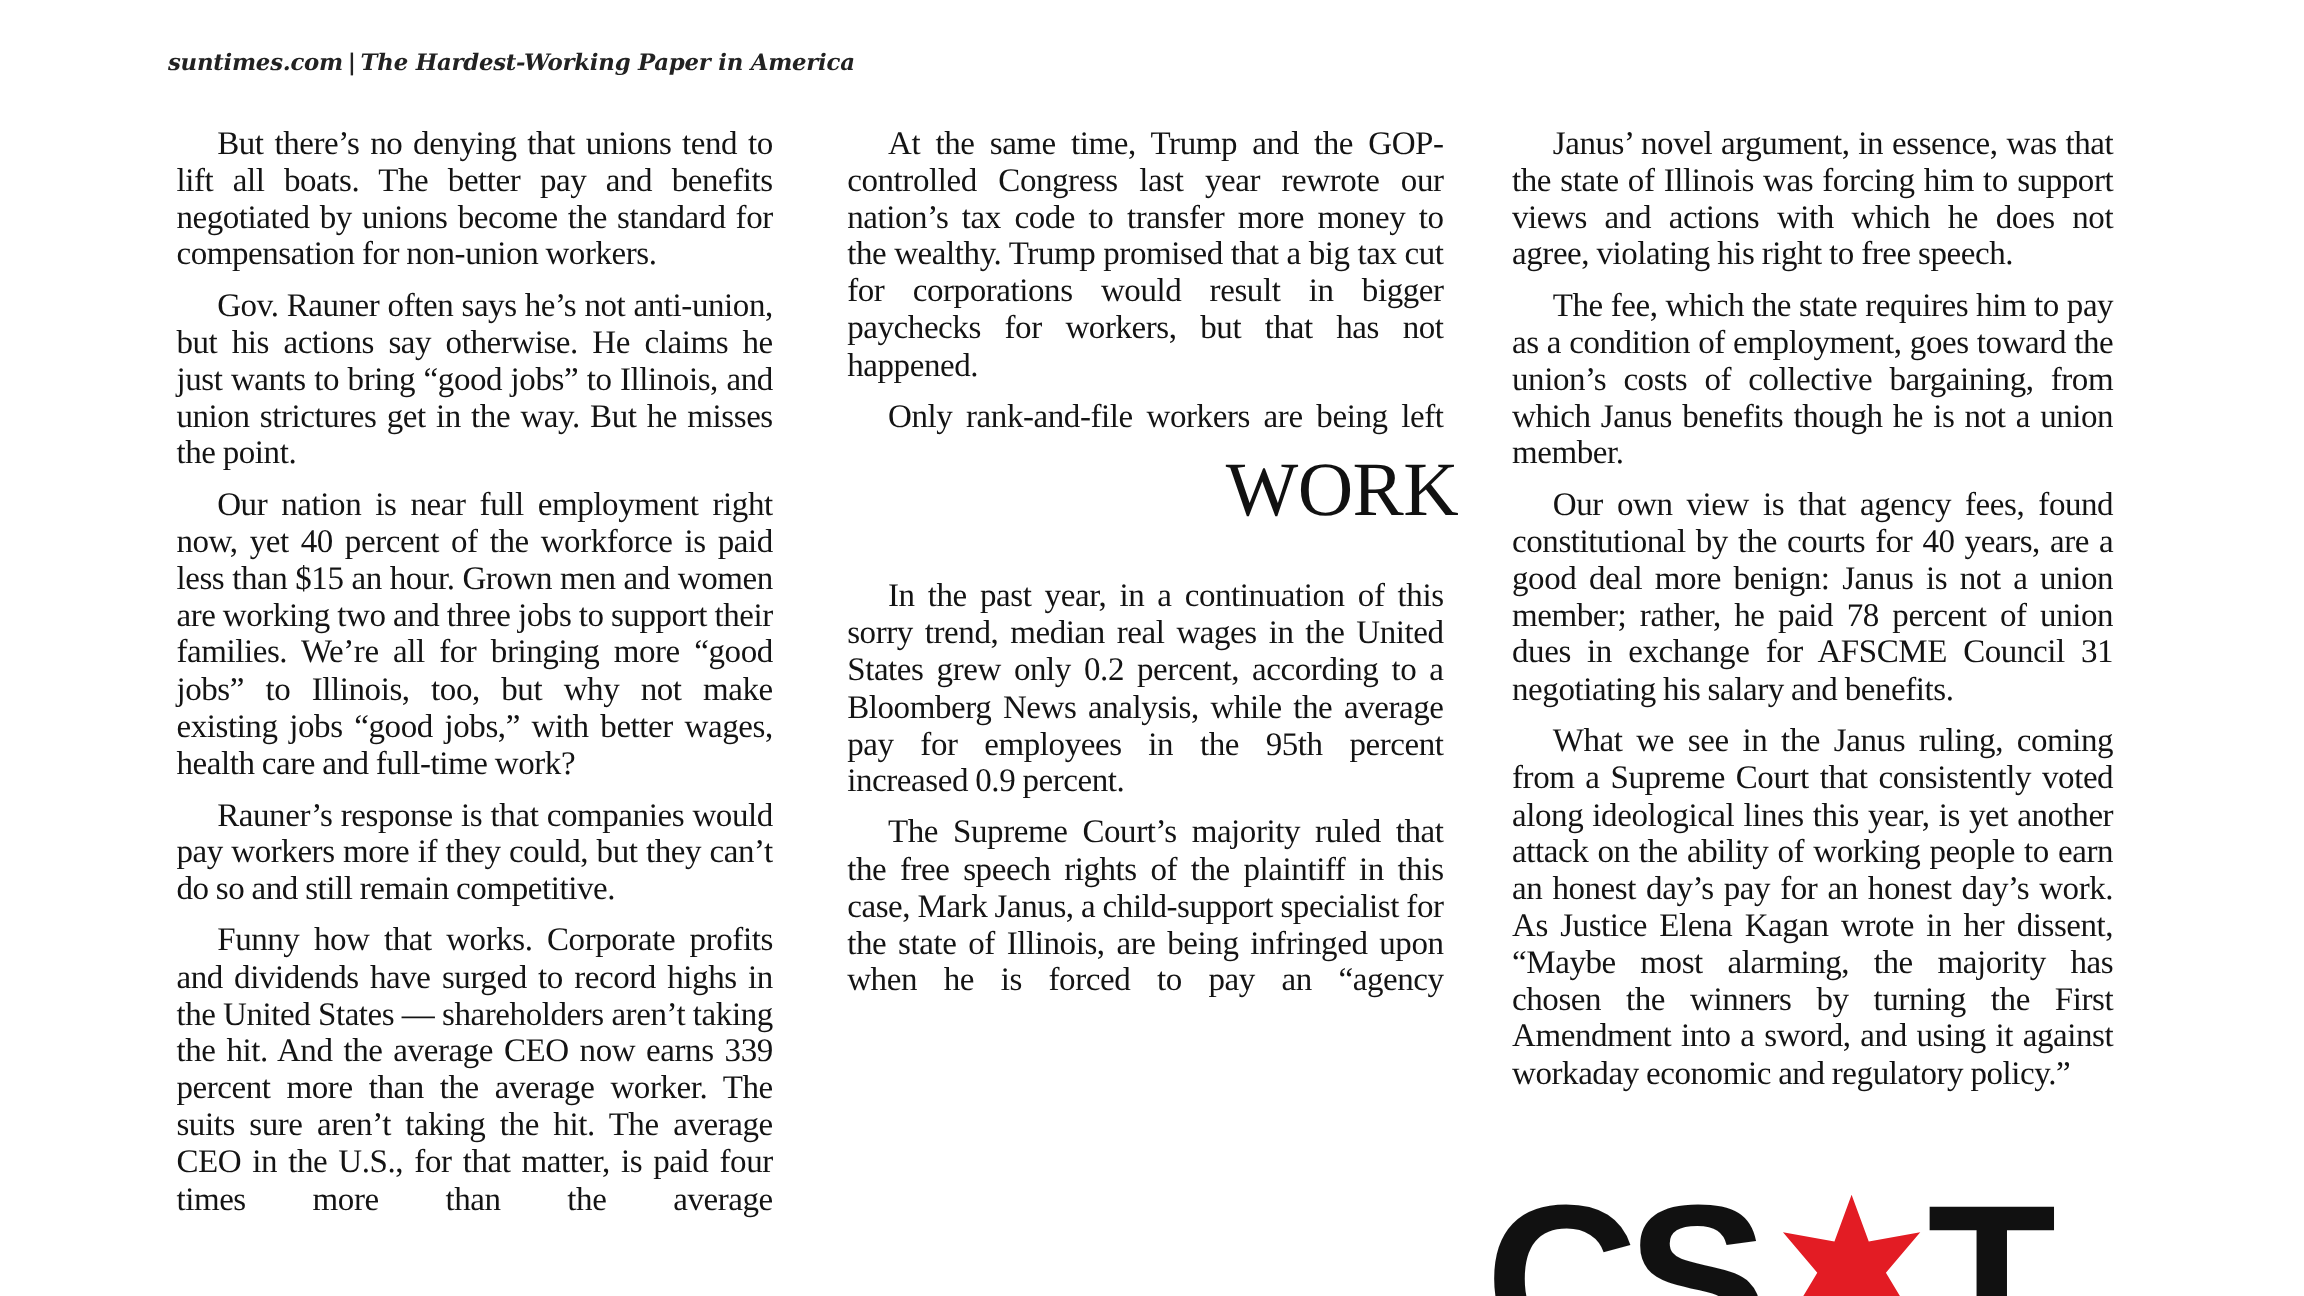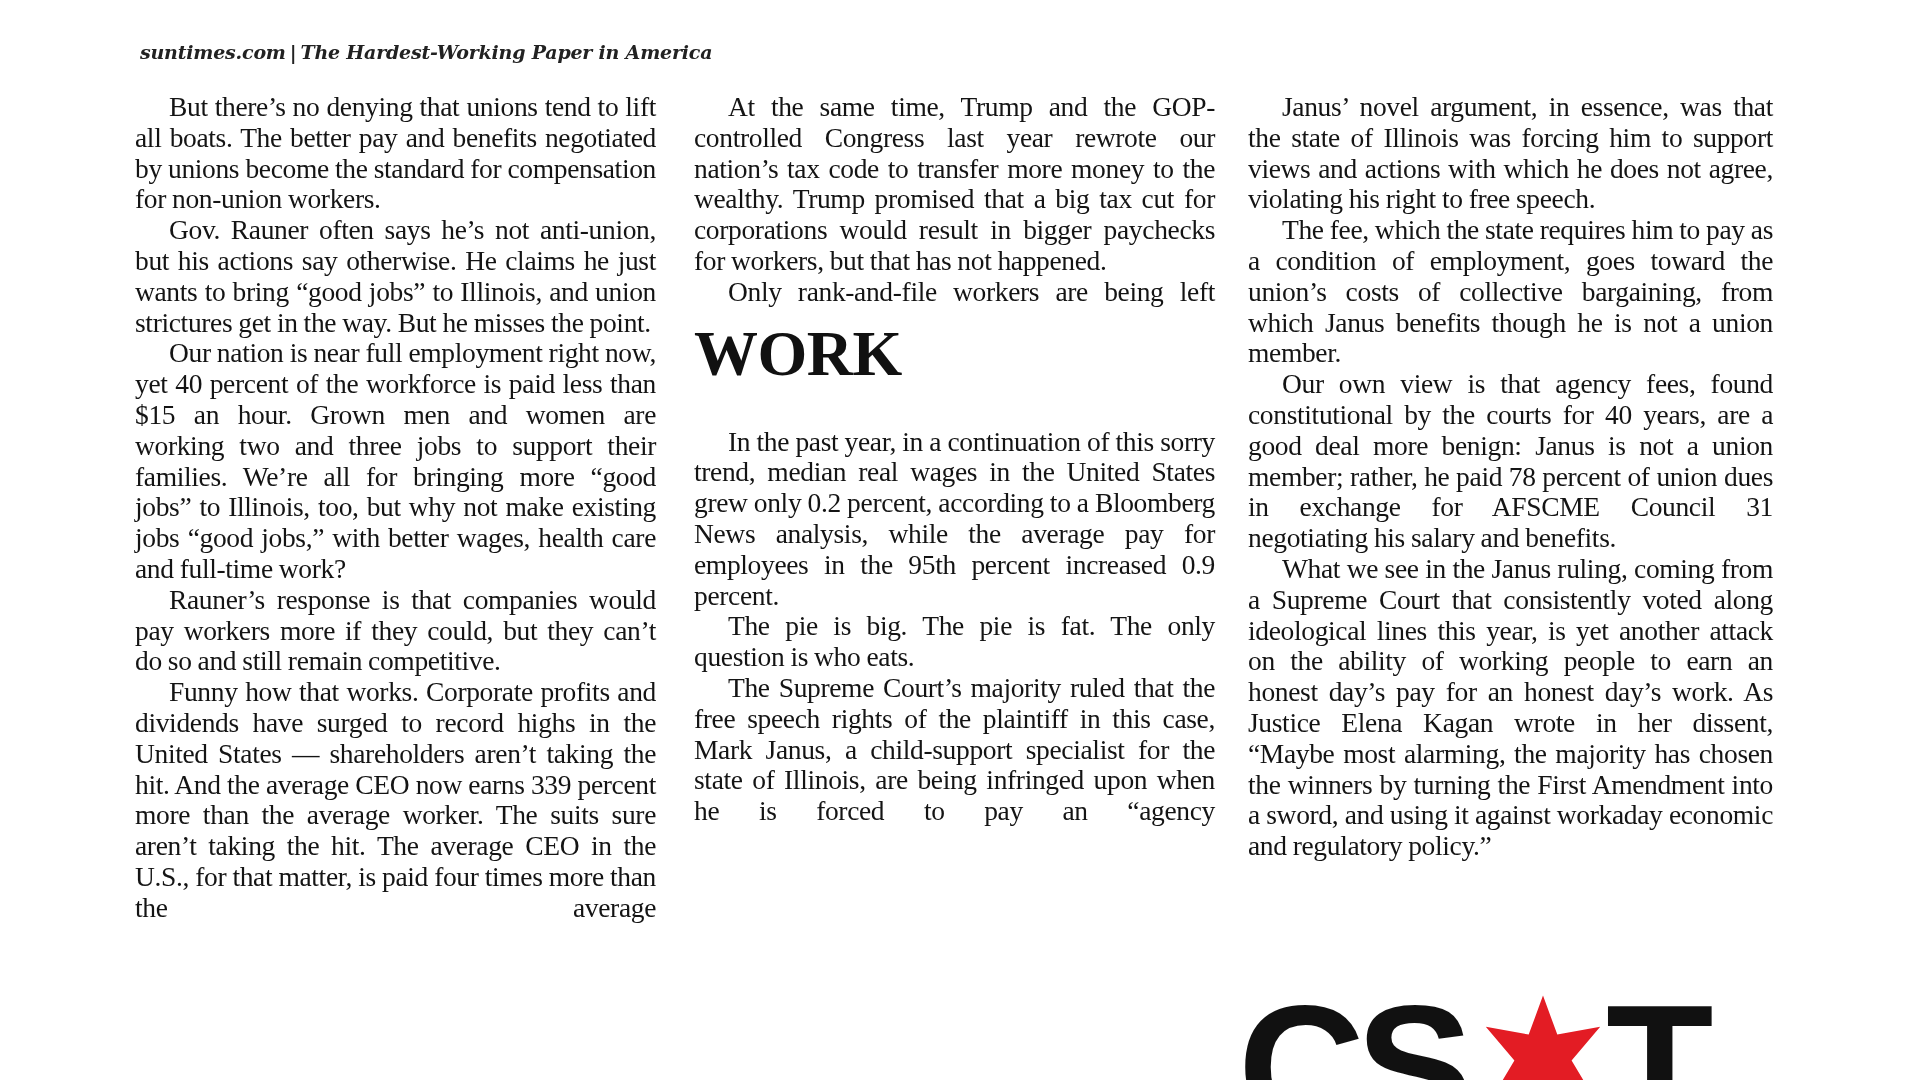--- a/index.html
+++ b/index.html
@@ -39,37 +39,36 @@
       line-height: 30.8px;
       letter-spacing: -0.35px;
       word-spacing: -0.5px;
       text-align: justify;
       hyphens: none;
     }
     .col1 { left: 135px; }
     .col2 { left: 694px; }
     .col3 { left: 1248px; width: 525px; }
     .column p {
-      margin: 0;
+      margin: 12px;
       text-indent: 34px;
       text-align: justify;
     }
     .column p.justify-last {
       text-align-last: justify;
     }
     .pull-word {
       display: block;
-      text-align: left;
+      text-align: right;
       font-size: 64px;
       line-height: 64px;
       letter-spacing: -0.5px;
       margin: 14px 0 41px 0;
       color: #111;
       text-indent: 0;
-      font-weight: bold;
     }
     .logo {
       position: absolute;
       left: 1238px;
       top: 993px;
       width: 540px;
       height: 120px;
     }
     .logo .letter {
       position: absolute;
@@ -105,21 +104,20 @@
   <p>Our nation is near full employment right now, yet 40 percent of the workforce is paid less than $15 an hour. Grown men and women are working two and three jobs to support their families. We’re all for bringing more “good jobs” to Illinois, too, but why not make existing jobs “good jobs,” with better wages, health care and full-time work?</p>
   <p>Rauner’s response is that companies would pay workers more if they could, but they can’t do so and still remain competitive.</p>
   <p class="justify-last">Funny how that works. Corporate profits and dividends have surged to record highs in the United States — shareholders aren’t taking the hit. And the average CEO now earns 339 percent more than the average worker. The suits sure aren’t taking the hit. The average CEO in the U.S., for that matter, is paid four times more than the average</p>
 </div>
 
 <div class="column col2">
   <p>At the same time, Trump and the GOP-controlled Congress last year rewrote our nation’s tax code to transfer more money to the wealthy. Trump promised that a big tax cut for corporations would result in bigger paychecks for workers, but that has not happened.</p>
   <p class="justify-last">Only rank-and-file workers are being left</p>
   <div class="pull-word">WORK</div>
   <p>In the past year, in a continuation of this sorry trend, median real wages in the United States grew only 0.2 percent, according to a Bloomberg News analysis, while the average pay for employees in the 95th percent increased 0.9 percent.</p>
-  <p>The pie is big. The pie is fat. The only question is who eats.</p>
   <p class="justify-last">The Supreme Court’s majority ruled that the free speech rights of the plaintiff in this case, Mark Janus, a child-support specialist for the state of Illinois, are being infringed upon when he is forced to pay an “agency</p>
 </div>
 
 <div class="column col3">
   <p>Janus’ novel argument, in essence, was that the state of Illinois was forcing him to support views and actions with which he does not agree, violating his right to free speech.</p>
   <p>The fee, which the state requires him to pay as a condition of employment, goes toward the union’s costs of collective bargaining, from which Janus benefits though he is not a union member.</p>
   <p>Our own view is that agency fees, found constitutional by the courts for 40 years, are a good deal more benign: Janus is not a union member; rather, he paid 78 percent of union dues in exchange for AFSCME Council 31 negotiating his salary and benefits.</p>
   <p>What we see in the Janus ruling, coming from a Supreme Court that consistently voted along ideological lines this year, is yet another attack on the ability of working people to earn an honest day’s pay for an honest day’s work. As Justice Elena Kagan wrote in her dissent, “Maybe most alarming, the majority has chosen the winners by turning the First Amendment into a sword, and using it against workaday economic and regulatory policy.”</p>
 </div>
 

